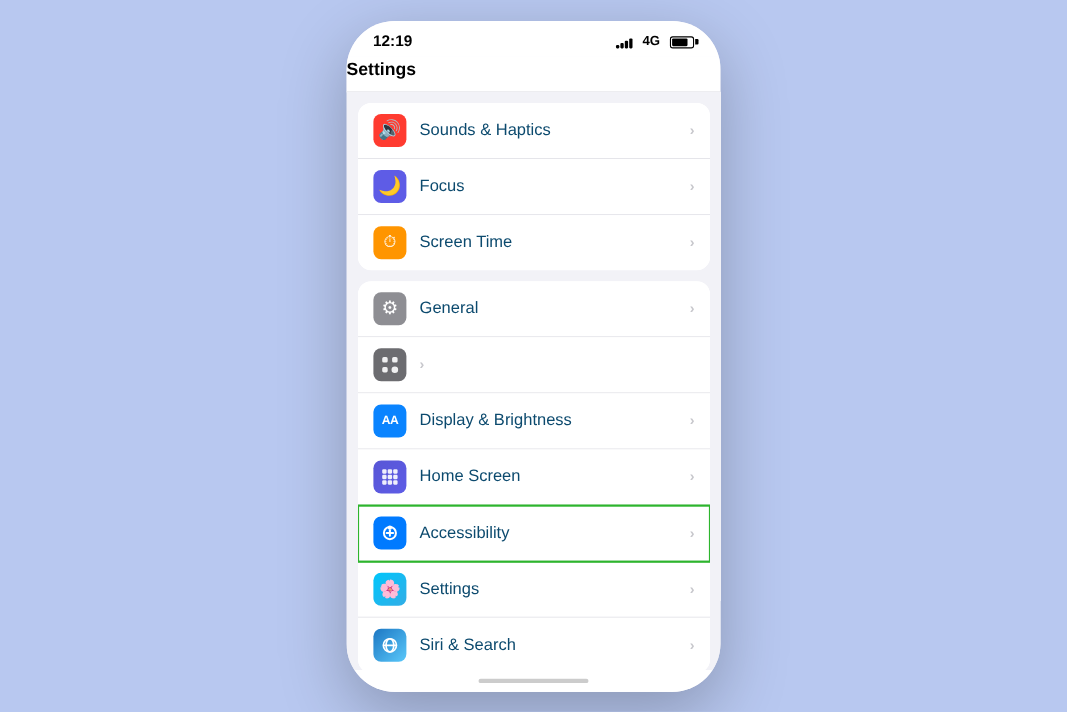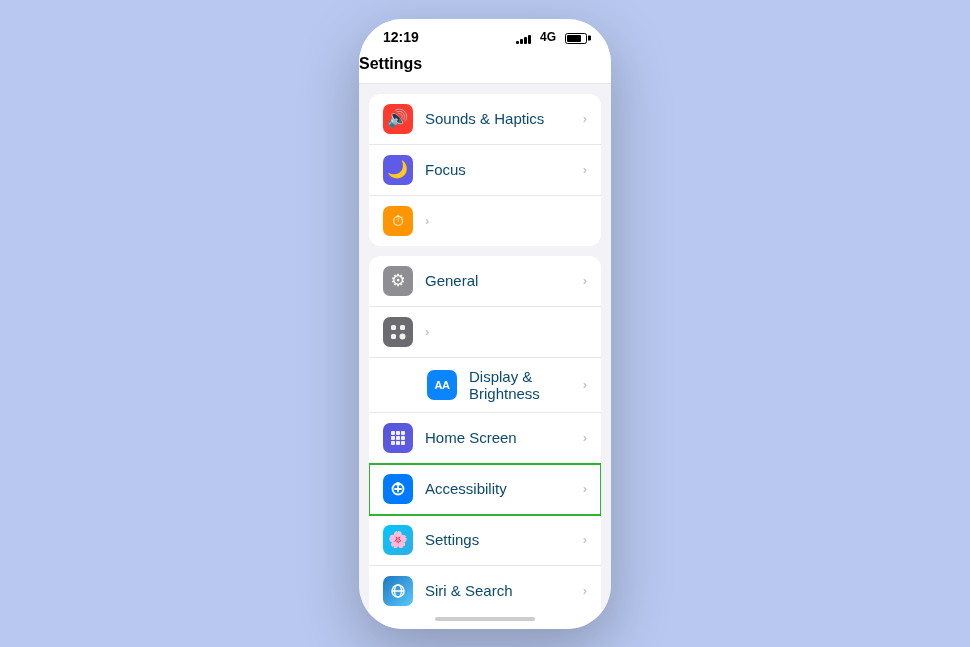--- a/index.html
+++ b/index.html
@@ -9,21 +9,21 @@
       height: 647px;
       background-color: #b8c8f0;
       display: flex;
       align-items: center;
       justify-content: center;
       font-family: -apple-system, 'SF Pro Display', 'Helvetica Neue', Arial, sans-serif;
       overflow: hidden;
     }
 
     .phone-frame {
-      width: 252px;
+      width: 340px;
       background: #f2f2f7;
       border-radius: 44px;
       box-shadow: 0 20px 60px rgba(0,0,0,0.25);
       overflow: hidden;
       height: 610px;
       position: relative;
       display: flex;
       flex-direction: column;
     }
 
@@ -162,21 +162,21 @@
       font-weight: 600;
     }
 
     
     .icon-red { background: #ff3b30; }
     .icon-purple-dark { background: #5e5ce6; }
     .icon-orange { background: #ff9500; }
     .icon-gray { background: #8e8e93; }
     .icon-gray-dark { background: #6c6c70; }
     .icon-blue { background: #007aff; }
-    .icon-blue-dark { background: #0a84ff; margin-left: 44px; }
+    .icon-blue-dark { background: #0a84ff; }
 
     .icon-text {
       color: white;
       font-size: 13px;
       font-weight: 700;
     }
 
     .icon-symbol {
       color: white;
       font-size: 17px;
@@ -234,20 +234,21 @@
         <div class="row-icon icon-purple-dark">
           <span class="icon-symbol">🌙</span>
         </div>
         <span class="row-label">Focus</span>
         <span class="chevron">›</span>
       </div>
       <div class="settings-row">
         <div class="row-icon icon-orange">
           <span class="icon-symbol" style="font-size:15px;">⏱</span>
         </div>
+        <span class="row-label">Screen Time</span>
         <span class="chevron">›</span>
       </div>
     </div>
 
     <div class="section-group">
       <div class="settings-row">
         <div class="row-icon icon-gray">
           <span class="icon-symbol">⚙</span>
         </div>
         <span class="row-label">General</span>

